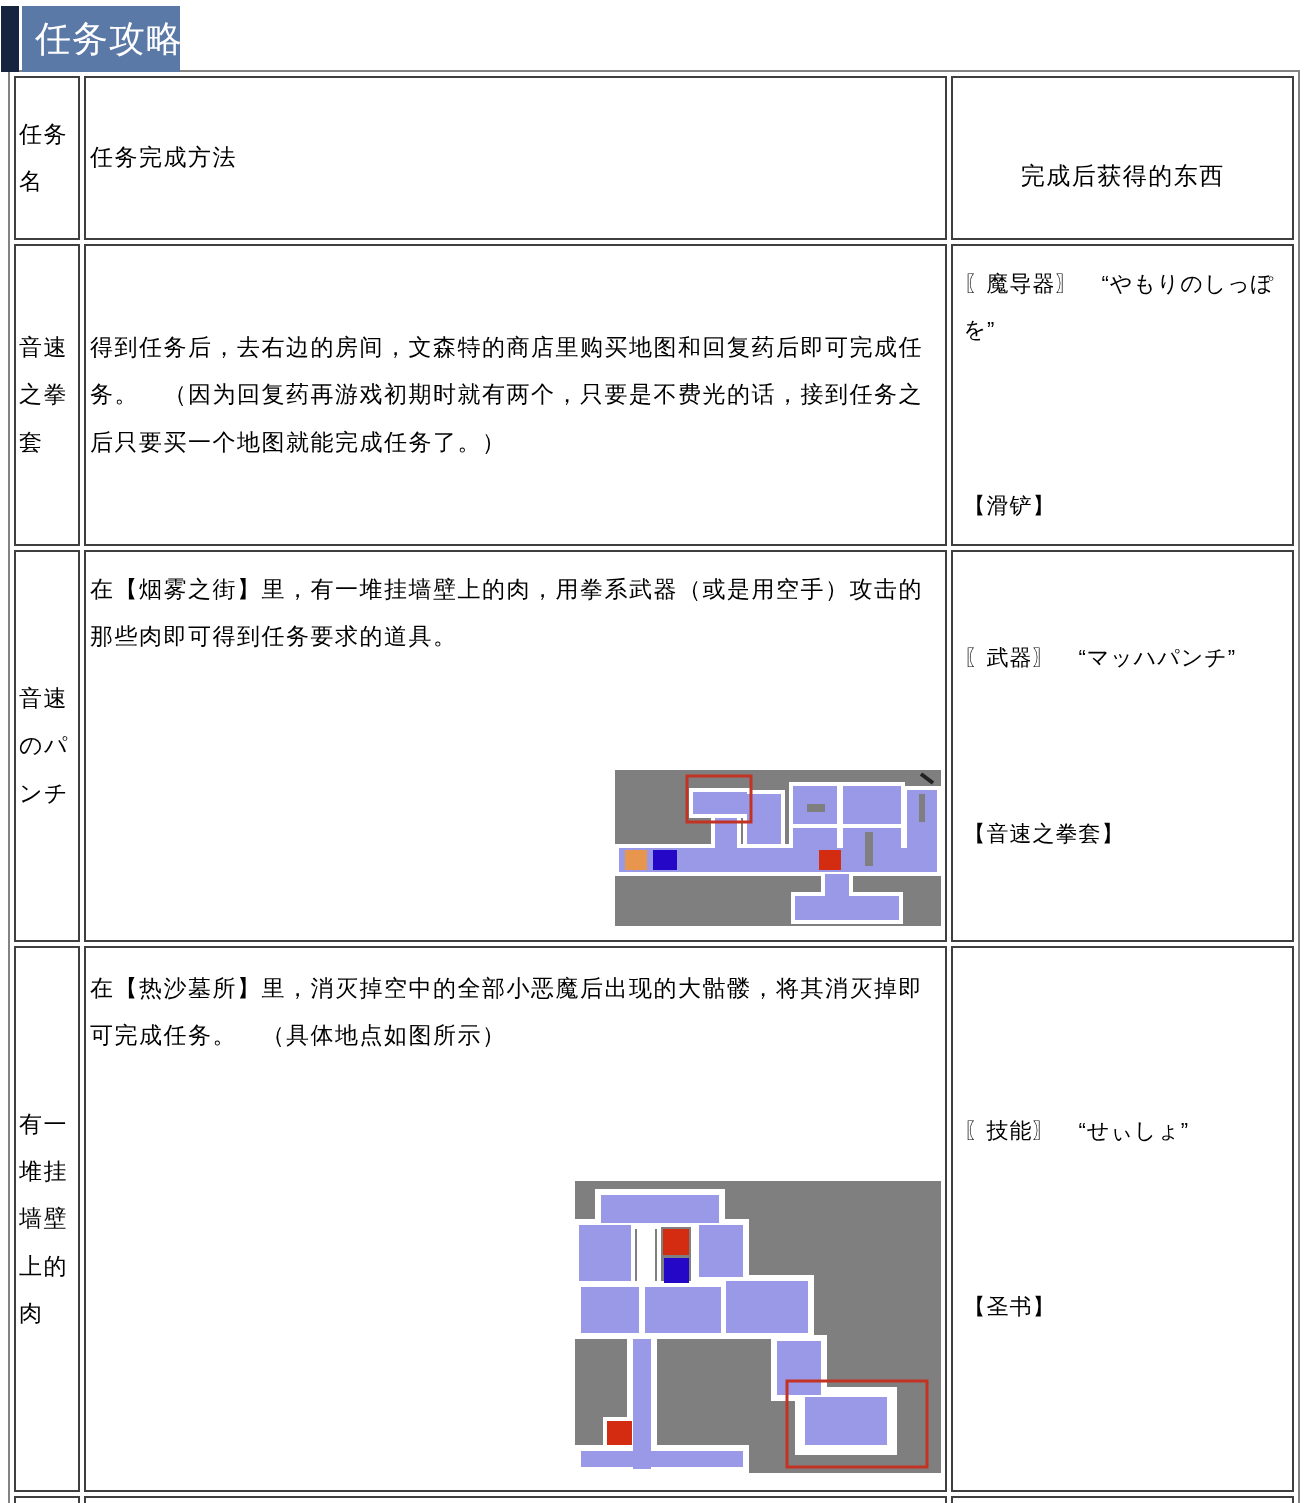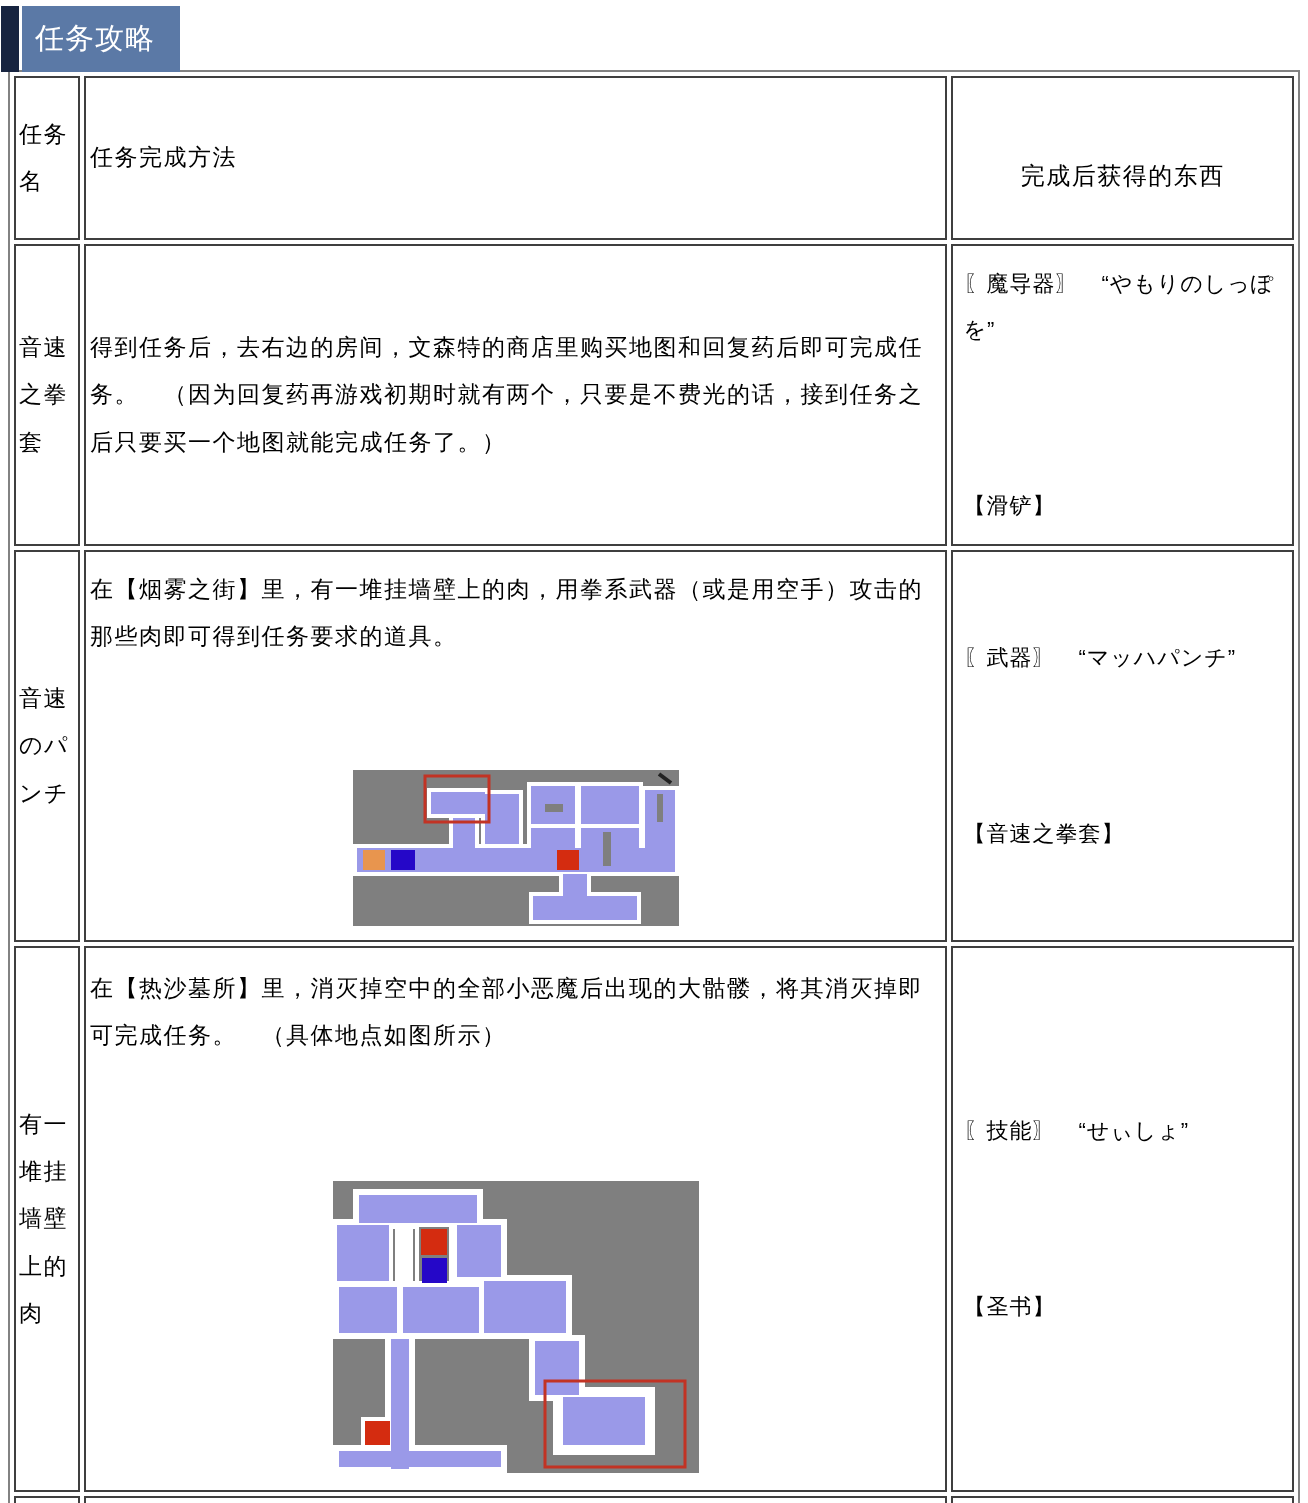--- a/index.html
+++ b/index.html
@@ -10,21 +10,21 @@
     font-family: "Liberation Sans", sans-serif;
     color: #000000;
   }
   .page { position: relative; width: 1308px; height: 1503px; }
 
   
   .title-bar { position: absolute; top: 6px; left: 1px; display: flex; z-index: 2; }
   .title-accent { width: 18px; height: 66px; background: #172440; margin-right: 3px; }
   .title-box {
     width: 158px; height: 66px; background: #5b79a6;
-    color: #ffffff; font-size: 29px; letter-spacing: 1px;
+    color: #ffffff; font-size: 36px; letter-spacing: 1px;
     display: flex; align-items: center; padding-left: 13px;
     box-sizing: border-box; white-space: nowrap;
   }
 
   
   table.quest-table {
     position: absolute; top: 70px; left: 8px;
     width: 1292px;
     border-collapse: separate; border-spacing: 4px;
     border: 2px solid #828282;
@@ -37,21 +37,21 @@
     vertical-align: middle;
     font-size: 23px;
     letter-spacing: 1.5px;
     line-height: 2.05;
     padding: 2px 4px;
     overflow: hidden;
   }
   .name-cell { padding: 2px 3px; word-break: break-all; margin-left: 35px; }
   .method-flex {
     height: 100%; display: flex; flex-direction: column;
-    justify-content: center; align-items: center;
+    justify-content: center; align-items: flex-end;
   }
   .method-text { width: 100%; text-align: left; }
   .reward-flex {
     height: 100%; display: flex; flex-direction: column;
     justify-content: flex-end; row-gap: 130px;
     padding-left: 6px;
     font-size: 22px; letter-spacing: 1px; line-height: 2.1;
   }
   .reward-header { padding-top: 38px; font-size: 24px; text-align: center; }
   .map-block { display: block; margin-top: 110px; }

